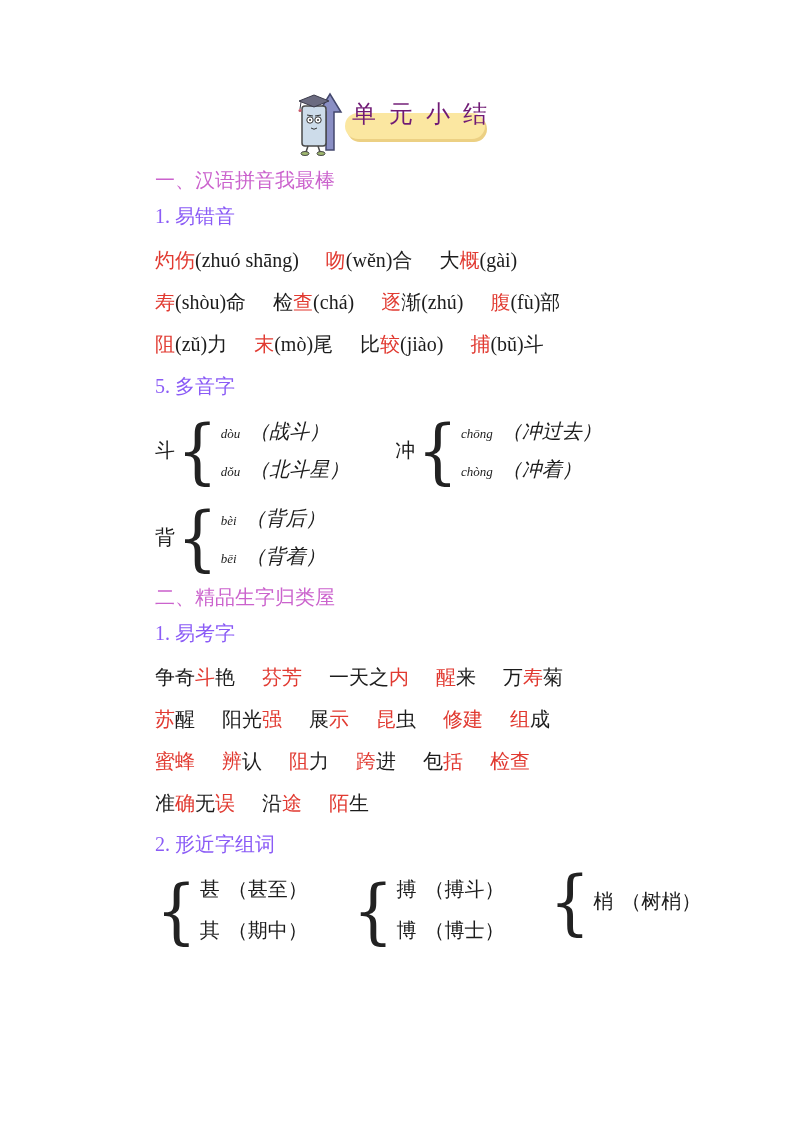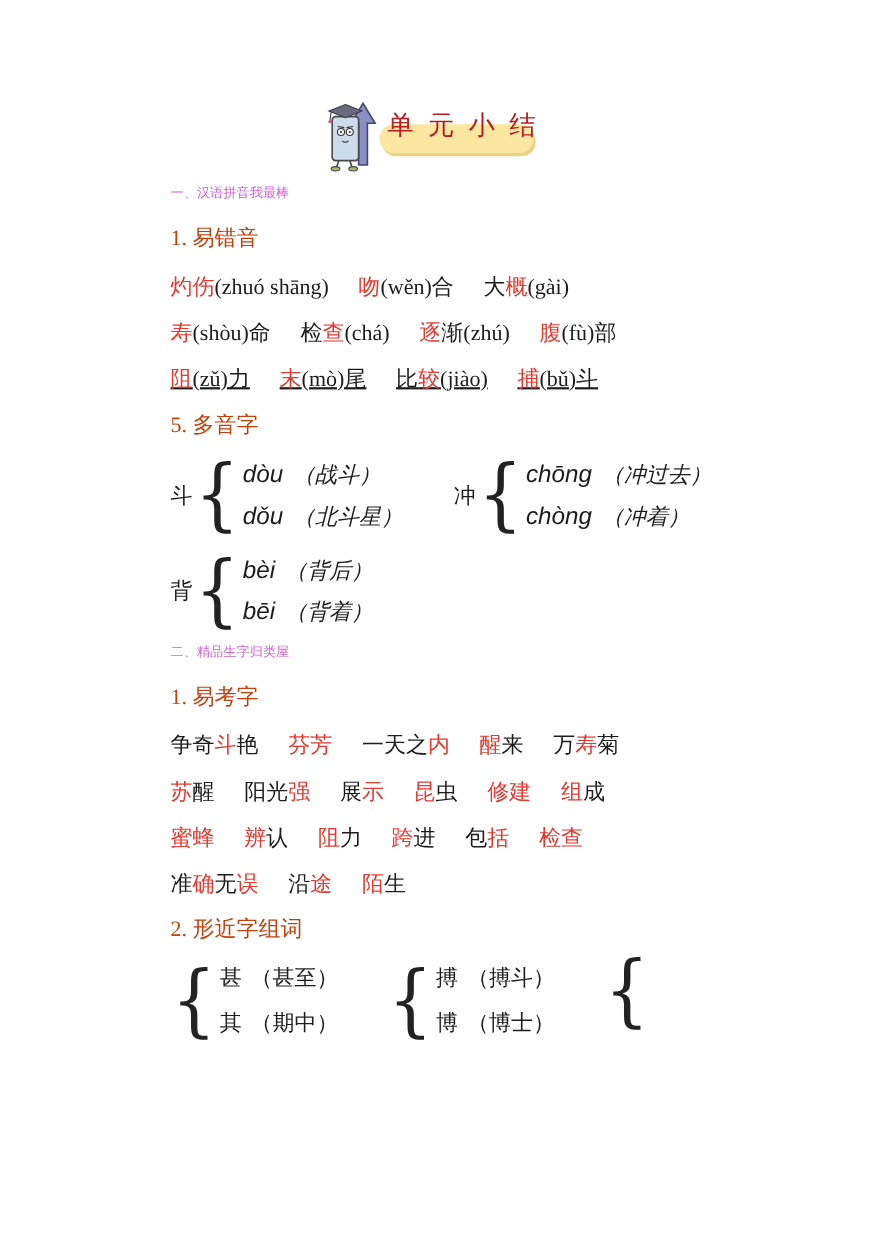--- a/index.html
+++ b/index.html
@@ -13,46 +13,46 @@
   
   .title-block{left:296px;top:92px;width:210px;height:68px;}
   .mascot{position:absolute;left:0;top:0;}
   .band{
     position:absolute;left:49px;top:21px;width:140px;height:26px;border-radius:13px;
     background:var(--band_yellow,#fbe7a1);
     box-shadow:2px 3px 0 var(--band_shadow,#ecd083);
   }
   .title-text{
     position:absolute;left:56px;top:6px;font-size:24px;letter-spacing:13px;
-    white-space:nowrap;color:#b91c1c;
+    white-space:nowrap;color:#701a75;
   }
 
   
-  .sec-heading{font-size:12px;color:var(--heading_pink,#cb63cd);white-space:nowrap;}
-  .subheading{font-size:20px;color:#c2410c;white-space:nowrap;}
+  .sec-heading{font-size:20px;color:var(--heading_pink,#cb63cd);white-space:nowrap;}
+  .subheading{font-size:20px;color:#8b5cf6;white-space:nowrap;}
 
   
   .segline{font-size:20px;white-space:nowrap;}
   .segline .word{margin-right:27px;}
   .red{color:var(--accent_red,#e13a31);}
 
   
   .brace-row{display:flex;align-items:flex-start;}
   .poly-group,.sim-group{display:flex;align-items:center;}
   .poly-gap{margin-right:46px;}
   .sim-gap{margin-right:44px;}
   .base-char{font-size:20px;margin-right:1px;}
   .brace{
     display:inline-block;font-family:"DejaVu Serif",serif;font-weight:300;color:#222;
     font-size:64px;line-height:1;transform:scaleY(1.12);transform-origin:center;
     margin:0 3px 0 1px;
   }
   .rows .prow{height:38px;line-height:38px;white-space:nowrap;}
   .rows .srow{height:41px;line-height:41px;white-space:nowrap;font-size:20px;}
-  .py{font-style:italic;font-size:22px;font-family:Liberation Sans, sans-serif;margin-right:9px;}
+  .py{font-style:italic;font-size:13px;font-family:Liberation Serif, serif;margin-right:9px;}
   .pw{font-size:20px;font-style:italic;}
   .sim-word{margin-right:8px;}
 </style>
 </head>
 <body>
 
 <div class="page">
 
   <div class="abs title-block">
     <span class="mascot">
@@ -77,21 +77,21 @@
     </span>
     <span class="band"></span>
     <span class="title-text">单元小结</span>
   </div>
 
   <div class="abs sec-heading" style="left:155px;top:167px;">一、汉语拼音我最棒</div>
   <div class="abs subheading" style="left:155px;top:203px;">1. 易错音</div>
 
   <div class="abs segline" style="left:155px;top:247px;text-align:right;"><span class="word"><span class="red">灼伤</span><span>(zhuó shāng)</span></span><span class="word"><span class="red">吻</span><span>(wěn)合</span></span><span class="word"><span>大</span><span class="red">概</span><span>(gài)</span></span></div>
   <div class="abs segline" style="left:155px;top:289px;"><span class="word"><span class="red">寿</span><span>(shòu)命</span></span><span class="word"><span>检</span><span class="red">查</span><span>(chá)</span></span><span class="word"><span class="red">逐</span><span>渐(zhú)</span></span><span class="word"><span class="red">腹</span><span>(fù)部</span></span></div>
-  <div class="abs segline" style="left:155px;top:331px;text-decoration:underline;"><span class="word"><span class="red">阻</span><span>(zǔ)力</span></span><span class="word"><span class="red">末</span><span>(mò)尾</span></span><span class="word"><span>比</span><span class="red">较</span><span>(jiào)</span></span><span class="word"><span class="red">捕</span><span>(bǔ)斗</span></span></div>
+  <div class="abs segline" style="left:155px;top:331px;"><span class="word"><span class="red">阻</span><span>(zǔ)力</span></span><span class="word"><span class="red">末</span><span>(mò)尾</span></span><span class="word"><span>比</span><span class="red">较</span><span>(jiào)</span></span><span class="word"><span class="red">捕</span><span>(bǔ)斗</span></span></div>
 
   <div class="abs subheading" style="left:155px;top:373px;">5. 多音字</div>
 
   <div class="abs brace-row" style="left:155px;top:412px;">
     <div class="poly-group poly-gap">
       <span class="base-char">斗</span>
       <span class="brace">{</span>
       <div class="rows">
         <div class="prow"><span class="py">dòu</span><span class="pw">（战斗）</span></div>
         <div class="prow"><span class="py">dǒu</span><span class="pw">（北斗星）</span></div>
@@ -139,17 +139,18 @@
     <div class="sim-group sim-gap">
       <span class="brace">{</span>
       <div class="rows">
         <div class="srow"><span class="sim-word">搏</span><span>（搏斗）</span></div>
         <div class="srow"><span class="sim-word">博</span><span>（博士）</span></div>
       </div>
     </div>
     <div class="sim-group">
       <span class="brace">{</span>
       <div class="rows">
+        <div class="srow"><span class="sim-word">梢</span><span>（树梢）</span></div>
       </div>
     </div>
   </div>
 
 </div>
 
 </body></html>

